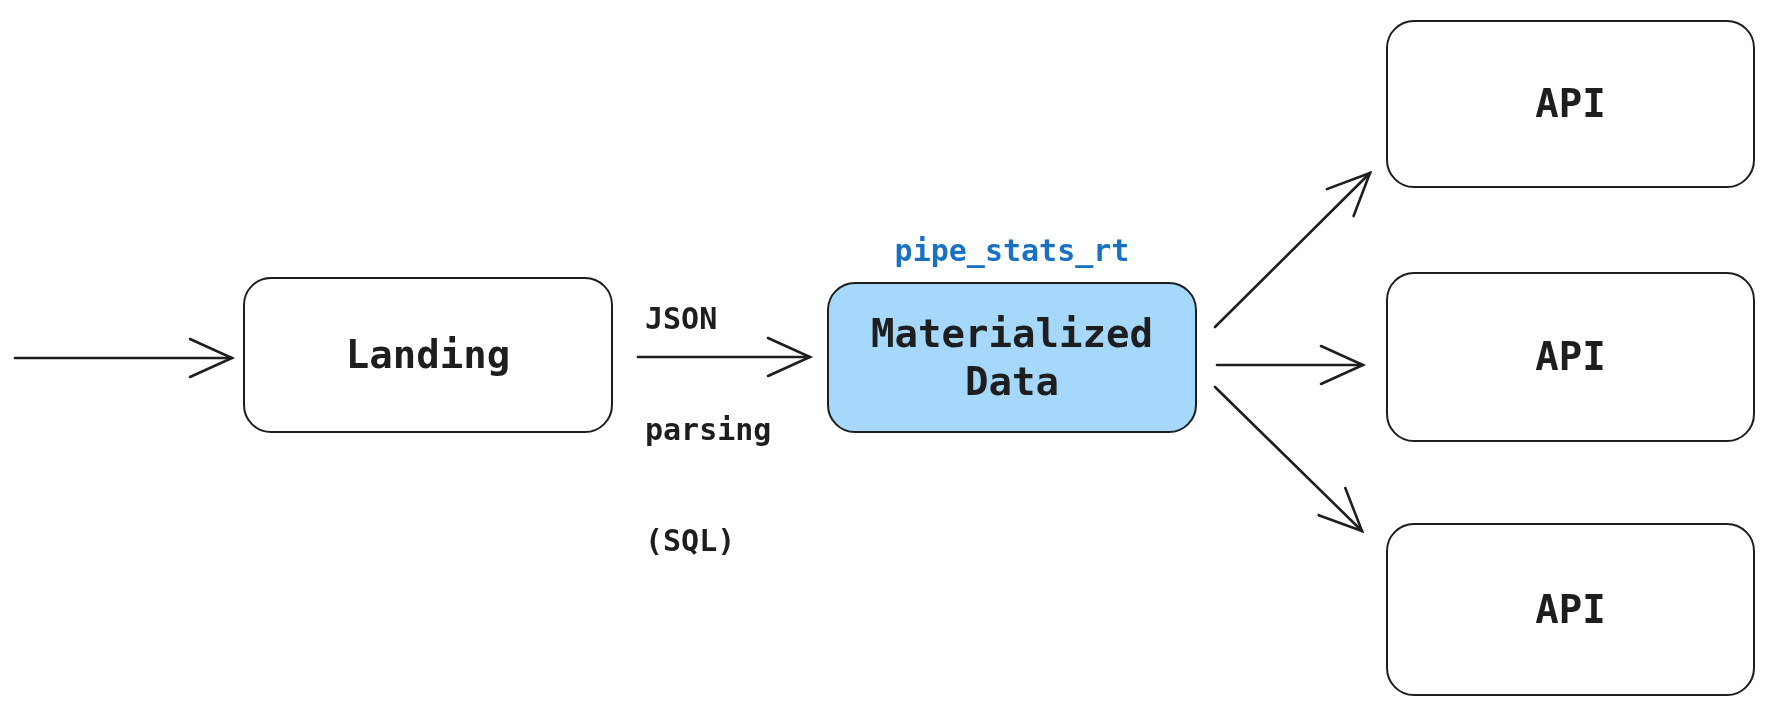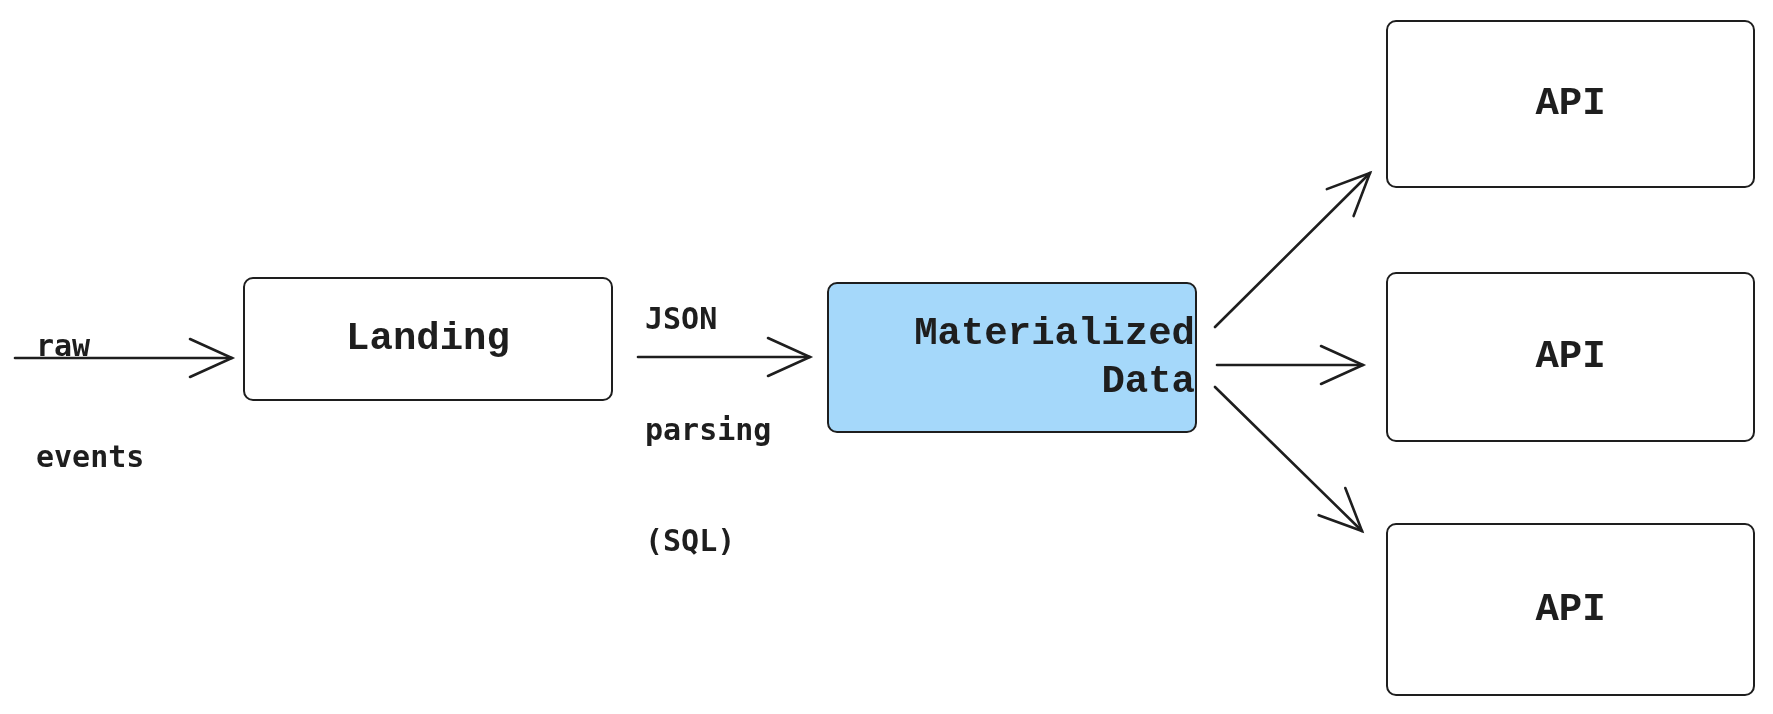--- a/index.html
+++ b/index.html
@@ -28,28 +28,27 @@
   }
   .edge-line {
     stroke: var(--stroke);
     stroke-width: 2.6;
     fill: none;
     stroke-linecap: round;
   }
   .node {
     position: absolute;
     border: 2.6px solid var(--stroke);
-    border-radius: 10px;
+    border-radius: 28px;
     background: var(--node-fill);
     display: flex;
     flex-direction: column;
     align-items: center;
     justify-content: center;
     text-align: center;
-    font-family: Liberation Mono, monospace;
   }
   .node.highlight { background: var(--highlight-fill); }
   .node-label {
     font-size: 39px;
     line-height: 48px;
     font-weight: 600;
     color: var(--text);
     white-space: pre;
   }
   .edge-label {
@@ -77,37 +76,34 @@
         <path d="M8 13 L50 32 L8 51" fill="none" stroke="#1e1e1e" stroke-width="2.6" stroke-linecap="round"></path>
       </marker>
     </defs>
     <line class="edge-line" x1="15" y1="358" x2="232" y2="358" marker-end="url(#ah)"></line>
     <line class="edge-line" x1="638" y1="357" x2="810" y2="357" marker-end="url(#ah)"></line>
     <line class="edge-line" x1="1215" y1="327" x2="1370" y2="173" marker-end="url(#ah)"></line>
     <line class="edge-line" x1="1217" y1="365" x2="1363" y2="365" marker-end="url(#ah)"></line>
     <line class="edge-line" x1="1215" y1="387" x2="1362" y2="531" marker-end="url(#ah)"></line>
   </svg>
 
-  <div class="edge-label" style="left:36px; top:253px;">
-    <div>raw</div>
-    <div>events</div>
-  </div>
 
   <div class="edge-label" style="left:645px; top:226px;">
     <div>JSON</div>
     <div>parsing</div>
     <div>(SQL)</div>
   </div>
 
+  <div class="edge-label accent" style="left:827px; top:232px; width:370px;">pipe_stats_rt</div>
 
-  <div class="node" style="left:243px; top:277px; width:370px; height:124px;">
+  <div class="node" style="left:243px; top:277px; width:370px; height:156px;">
     <div class="node-label">Landing</div>
   </div>
 
-  <div class="node highlight" style="left:827px; top:282px; width:370px; height:151px;align-items:flex-end;">
+  <div class="node highlight" style="left:827px; top:282px; width:370px; height:151px;">
     <div class="node-label">Materialized</div>
     <div class="node-label">Data</div>
   </div>
 
   <div class="node" style="left:1386px; top:20px; width:369px; height:168px;">
     <div class="node-label">API</div>
   </div>
 
   <div class="node" style="left:1386px; top:272px; width:369px; height:170px;">
     <div class="node-label">API</div>

